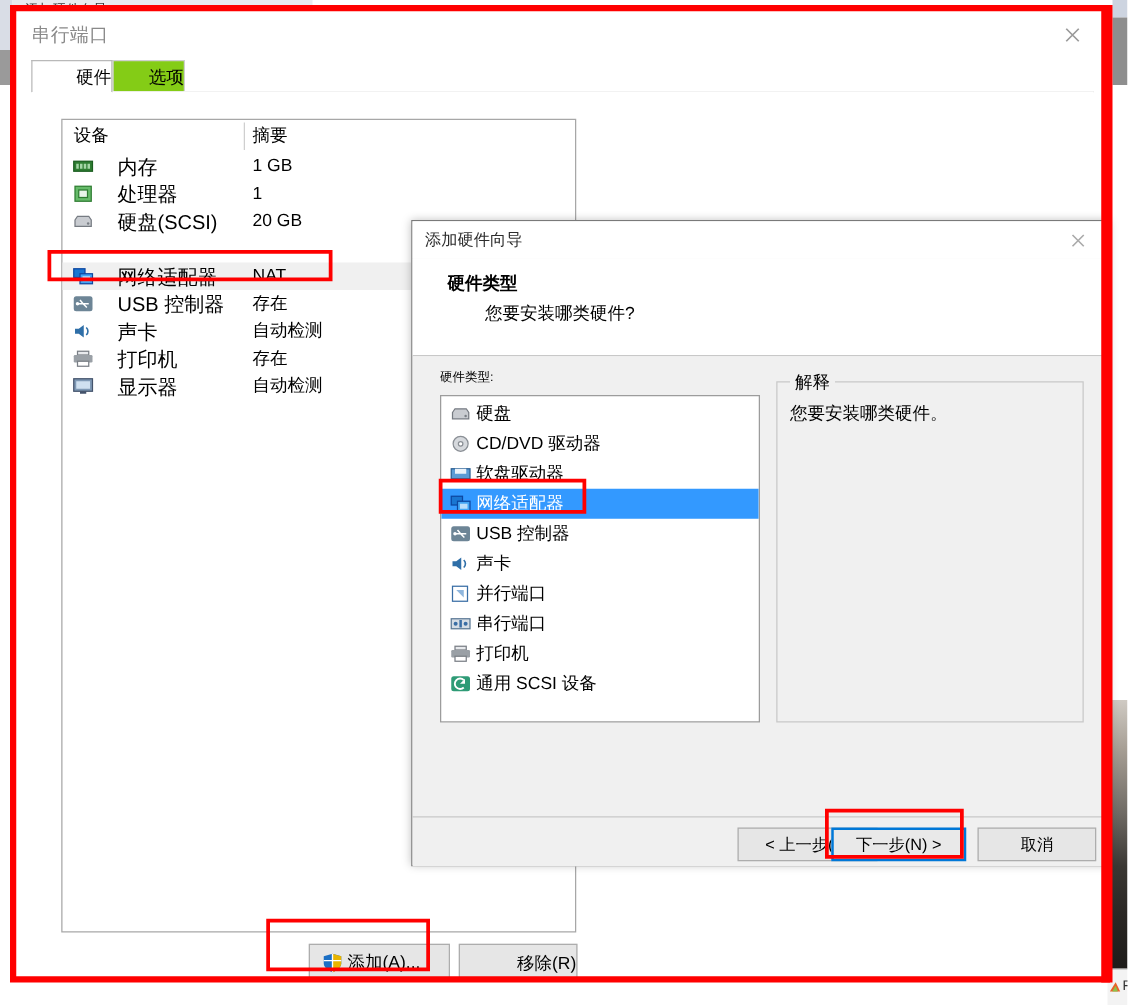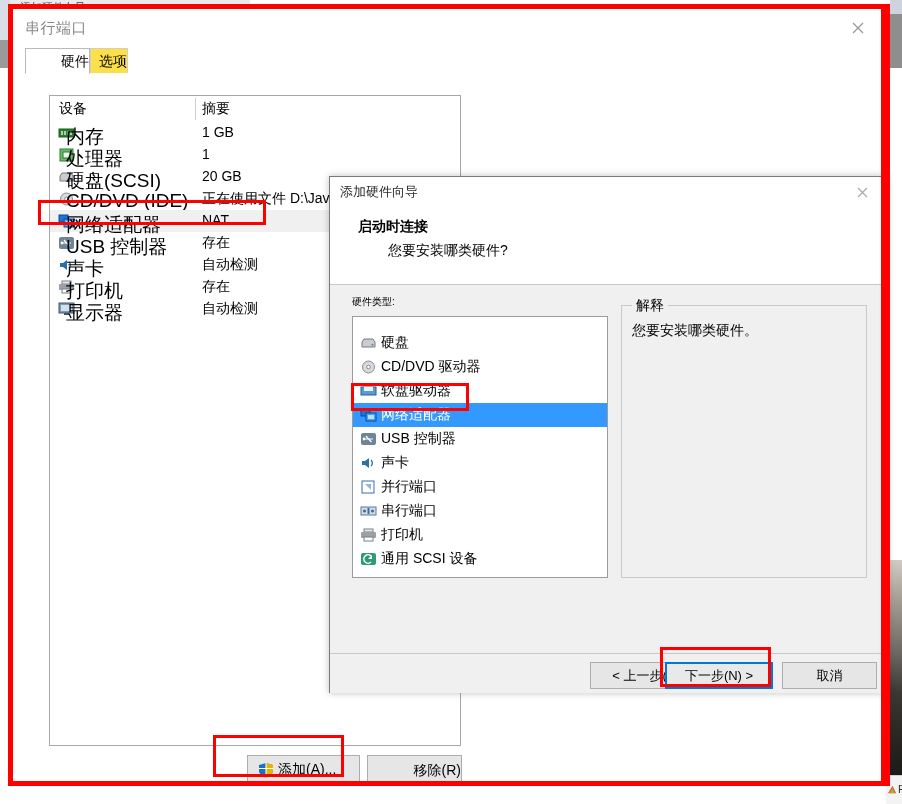--- a/index.html
+++ b/index.html
@@ -41,39 +41,39 @@
   #vm-close{position:absolute;right:16px;top:10px;width:26px;height:22px;cursor:default;}
   #vm-close svg{display:block;}
 
   
   #tab-strip{position:absolute;left:14px;top:41px;width:850px;height:26px;}
   .tab{
     position:absolute;top:0;height:26px;line-height:25px;box-sizing:border-box;
     font-size:14px;text-align:right;color:#000;
   }
   #tab-hardware{left:0;width:65px;background:#fff;border:1px solid #b9b9b9;border-bottom:1px solid #fff;z-index:3;}
-  #tab-options{left:65px;width:38px;background:#fde047;border:1px solid #cfcfcf;border-bottom:1px solid #b9b9b9;}
+  #tab-options{left:65px;width:58px;background:#84cc16;border:1px solid #cfcfcf;border-bottom:1px solid #b9b9b9;}
   #tab-rest{position:absolute;left:123px;top:25px;width:727px;height:1px;background:#b9b9b9;}
 
   
   #panel-body{position:absolute;left:14px;top:66px;width:850px;height:706px;background:#fff;}
 
   
   #device-listbox{
     position:absolute;left:24px;top:22px;width:412px;height:651px;
     border:1px solid #a7a7a7;background:#fff;box-sizing:border-box;
   }
   .dl-head{position:absolute;top:4px;font-size:14px;color:#000;}
   #dl-head-device{left:9px;}
   #dl-head-summary{left:152px;}
   #dl-headsep{position:absolute;left:145px;top:2px;width:1px;height:22px;background:#cfcfcf;}
 
   .dev-row{position:absolute;left:0;width:410px;height:22px;}
   .dev-icon{position:absolute;left:8px;top:3px;width:17px;height:16px;}
-  .dev-name{position:absolute;left:16px;top:2px;font-size:19px;white-space:nowrap;}
+  .dev-name{position:absolute;left:44px;top:2px;font-size:16px;white-space:nowrap;}
   .dev-sum{position:absolute;left:152px;top:2px;font-size:14px;white-space:nowrap;}
   .dev-row.selected{background:#f0f0f0;}
 
   
   #device-status{
     position:absolute;left:448px;top:24px;width:389px;height:85px;
     border:1px solid #c8c8c8;box-sizing:border-box;
   }
   #device-status-legend{position:absolute;left:10px;top:-9px;background:#fff;padding:0 4px;font-size:14px;}
   .chk-row{position:absolute;left:22px;font-size:14px;}
@@ -110,21 +110,21 @@
   #wiz-heading{position:absolute;left:28px;top:11px;font-size:14px;font-weight:bold;}
   #wiz-subheading{position:absolute;left:58px;top:35px;font-size:14px;}
 
   #wiz-body{position:absolute;left:0;top:108px;width:100%;height:368px;background:#f0f0f0;}
 
   #hwtype-label{position:absolute;left:22px;top:10px;font-size:10px;}
   #hwtype-listbox{
     position:absolute;left:22px;top:31px;width:256px;height:262px;
     background:#fff;border:1px solid #9c9c9c;box-sizing:border-box;overflow:hidden;
   }
-  .hw-row{position:absolute;left:0;width:254px;height:24px;margin-top:12px;}
+  .hw-row{position:absolute;left:0;width:254px;height:24px;}
   .hw-icon{position:absolute;left:7px;top:4px;width:17px;height:16px;}
   .hw-name{position:absolute;left:28px;top:3px;font-size:14px;white-space:nowrap;}
   .hw-row.selected{background:#3399ff;}
   .hw-row.selected .hw-name{color:#fff;}
 
   #explain-group{
     position:absolute;left:291px;top:20px;width:246px;height:273px;
     border:1px solid #c8c8c8;box-sizing:border-box;background:#f0f0f0;
   }
   #explain-legend{position:absolute;left:10px;top:-9px;background:#f0f0f0;padding:0 4px;font-size:14px;}
@@ -218,28 +218,20 @@
 
       <div class="dev-row" style="top:70px">
         <svg class="dev-icon" viewBox="0 0 17 16">
           <path d="M2 7 L4 4 H13 L15 7 V12 H2 Z" fill="#c9ccd1" stroke="#767b82"></path>
           <circle cx="12.5" cy="9.8" r="1" fill="#7a7f86"></circle>
         </svg>
         <span class="dev-name">硬盘(SCSI)</span>
         <span class="dev-sum">20 GB</span>
       </div>
 
-      <div class="dev-row" style="top:92px">
-        <svg class="dev-icon" viewBox="0 0 17 16">
-          <circle cx="8.5" cy="8" r="6" fill="#d6d9dd" stroke="#8a8f95"></circle>
-          <circle cx="8.5" cy="8" r="1.8" fill="#fff" stroke="#8a8f95"></circle>
-        </svg>
-        <span class="dev-name">CD/DVD (IDE)</span>
-        <span class="dev-sum">正在使用文件 D:\Jav</span>
-      </div>
 
       <div class="dev-row selected" style="top:114px">
         <svg class="dev-icon" viewBox="0 0 17 16">
           <rect x="1" y="2" width="9" height="7" fill="#1976d2" stroke="#0d47a1"></rect>
           <rect x="6" y="6" width="10" height="8" fill="#42a5f5" stroke="#0d47a1"></rect>
           <rect x="8" y="8" width="6" height="4" fill="#bbdefb"></rect>
         </svg>
         <span class="dev-name">网络适配器</span>
         <span class="dev-sum">NAT</span>
       </div>
@@ -305,21 +297,21 @@
   <div id="wiz-titlebar">
     <span id="wiz-title">添加硬件向导</span>
     <div id="wiz-close">
       <svg width="22" height="19" viewBox="0 0 22 19">
         <path d="M6 5 L15 14 M15 5 L6 14" stroke="#aaaaaa" stroke-width="1.3" fill="none"></path>
       </svg>
     </div>
   </div>
 
   <div id="wiz-header">
-    <span id="wiz-heading">启动时连接</span>
+    <span id="wiz-heading">硬件类型</span>
     <span id="wiz-subheading">您要安装哪类硬件?</span>
   </div>
 
   <div id="wiz-body">
     <span id="hwtype-label">硬件类型:</span>
 
     <div id="hwtype-listbox">
       <div class="hw-row" style="top:2px">
         <svg class="hw-icon" viewBox="0 0 17 16">
           <path d="M2 7 L4 4 H13 L15 7 V12 H2 Z" fill="#c9ccd1" stroke="#767b82"></path>

